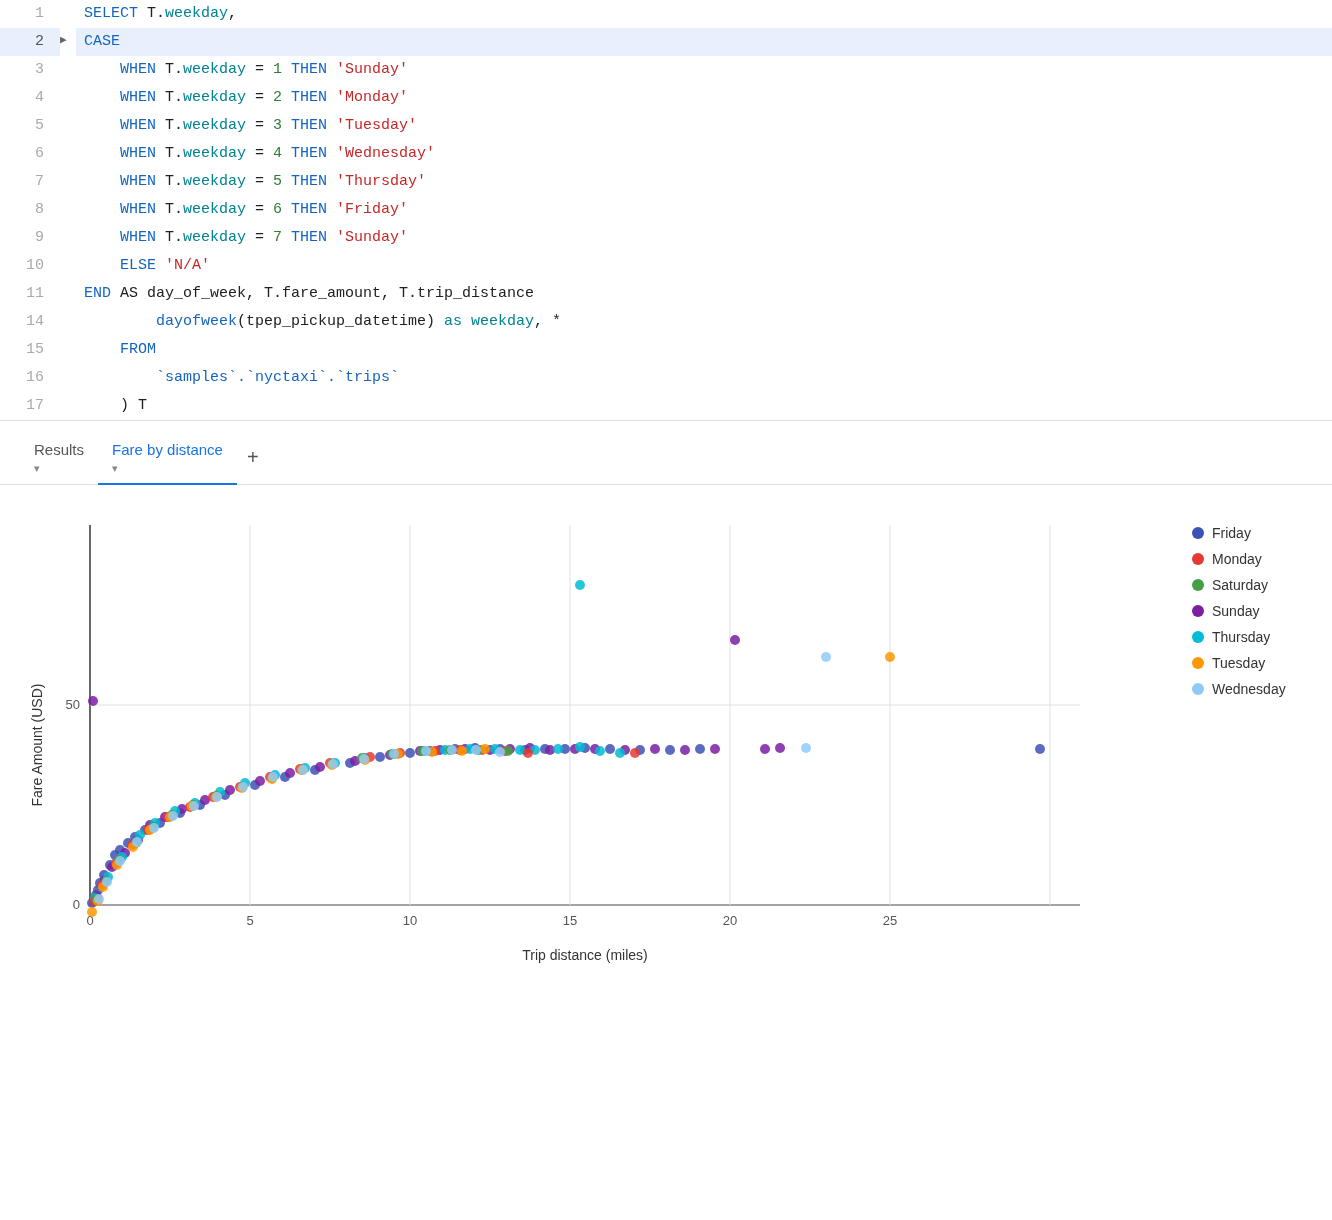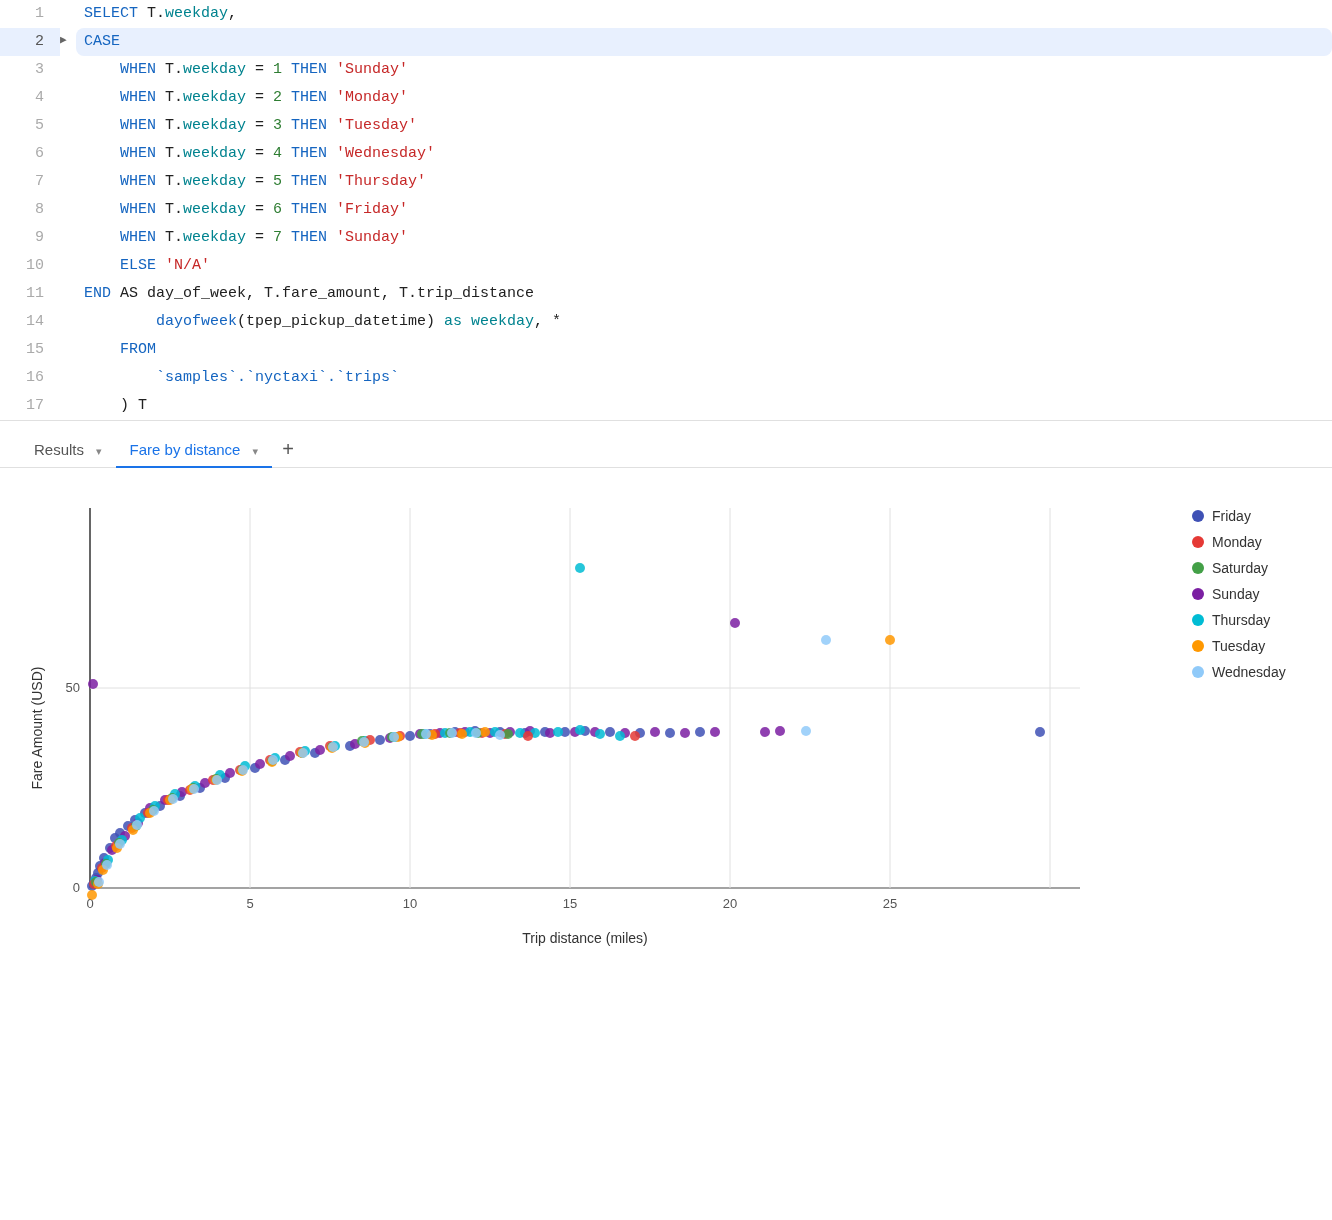--- a/index.html
+++ b/index.html
@@ -51,21 +51,20 @@
     }
 
     .code-content {
       padding: 2px 8px;
       vertical-align: top;
       white-space: pre;
     }
 
     .code-content.active-line {
       background: #e8f0fe;
-      border-radius: 8px;
     }
 
     .kw-blue { color: #1565c0; font-weight: 500; }
     .kw-cyan { color: #00838f; }
     .str-red { color: #c62828; }
     .num-green { color: #2e7d32; }
     .fn-blue { color: #1565c0; text-align: center; }
     .plain { color: #212121; }
     .backtick { color: #1565c0; margin-top: 48px; }
 
@@ -77,28 +76,29 @@
     .tabs-bar {
       display: flex;
       align-items: center;
       padding: 12px 20px 0 20px;
       border-bottom: 1px solid #e0e0e0;
       gap: 0;
     }
 
     .tab-item {
       display: flex;
-      align-items: flex-end;
-      gap: 12px;
+      align-items: flex-start;
+      gap: 4px;
       padding: 8px 14px;
       cursor: pointer;
       font-size: 15px;
       color: #555;
       border-bottom: 2px solid transparent;
       margin-bottom: -1px;
+      flex-direction: column;
     }
 
     .tab-item.active {
       color: #1a73e8;
       border-bottom: 2px solid #1a73e8;
       font-weight: 500;
     }
 
     .tab-item .chevron {
       font-size: 11px;

